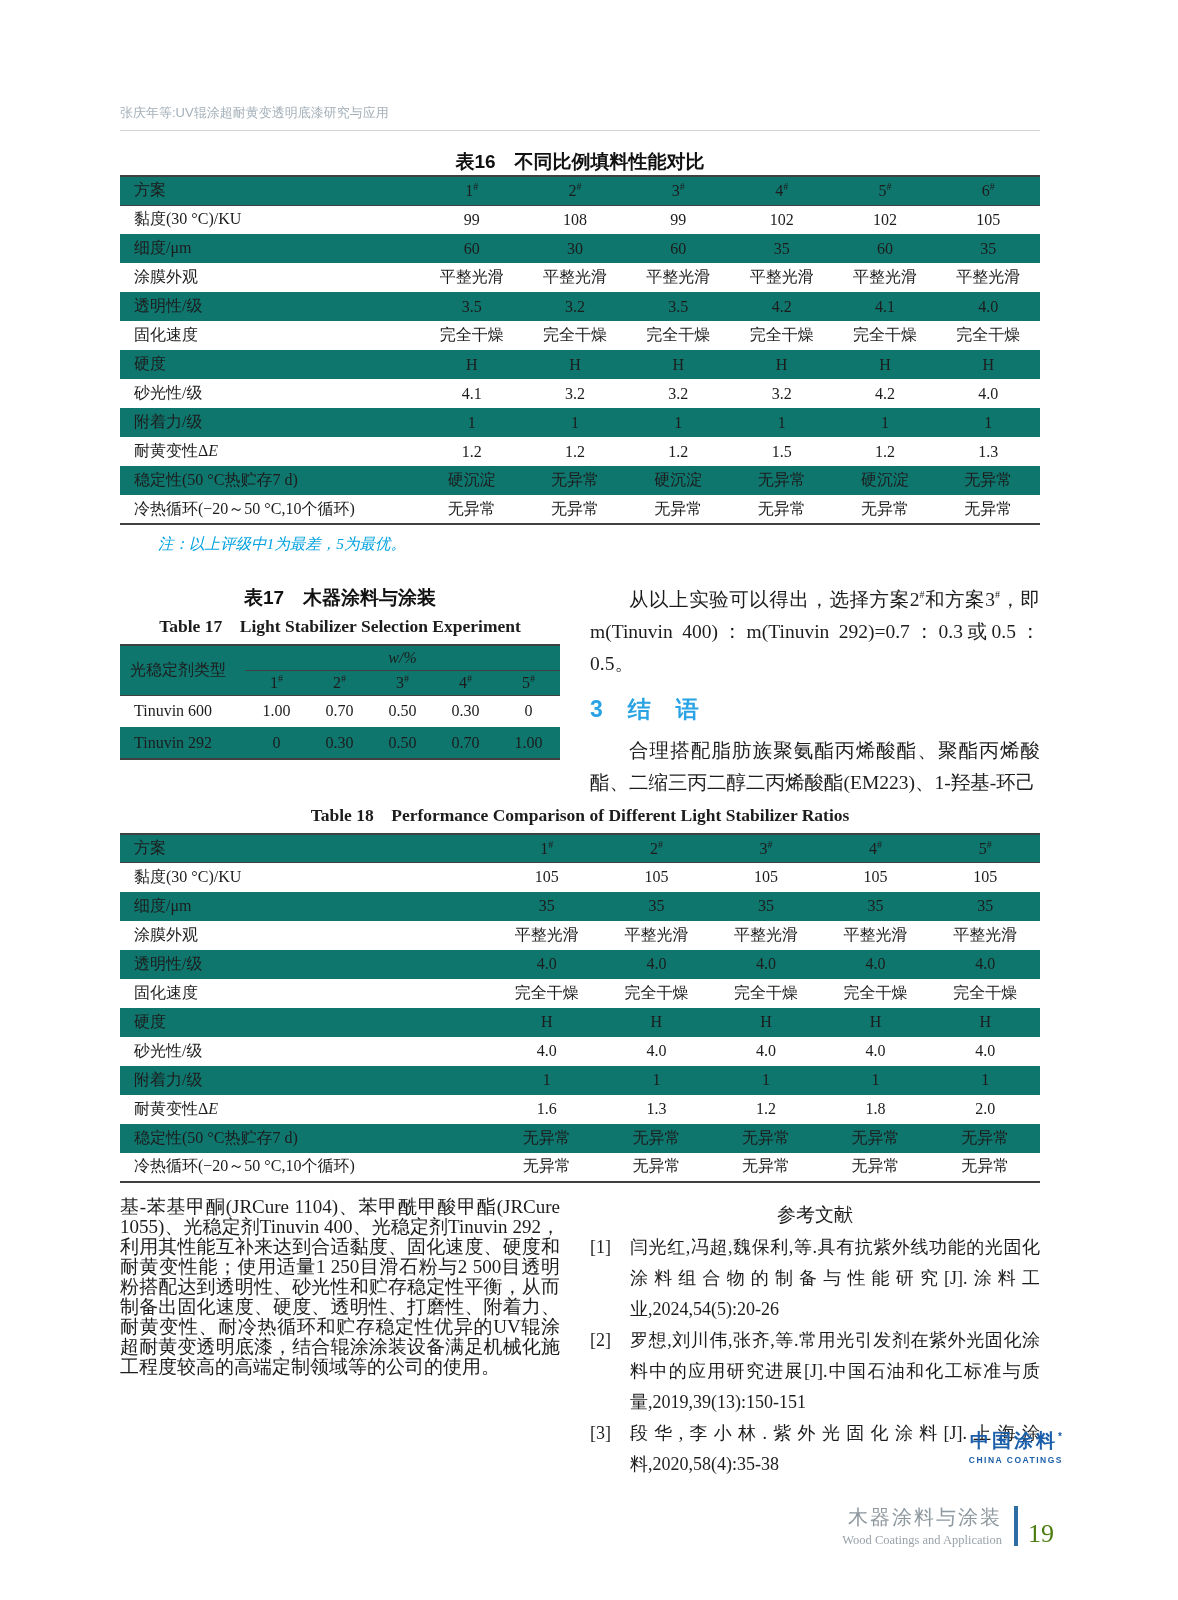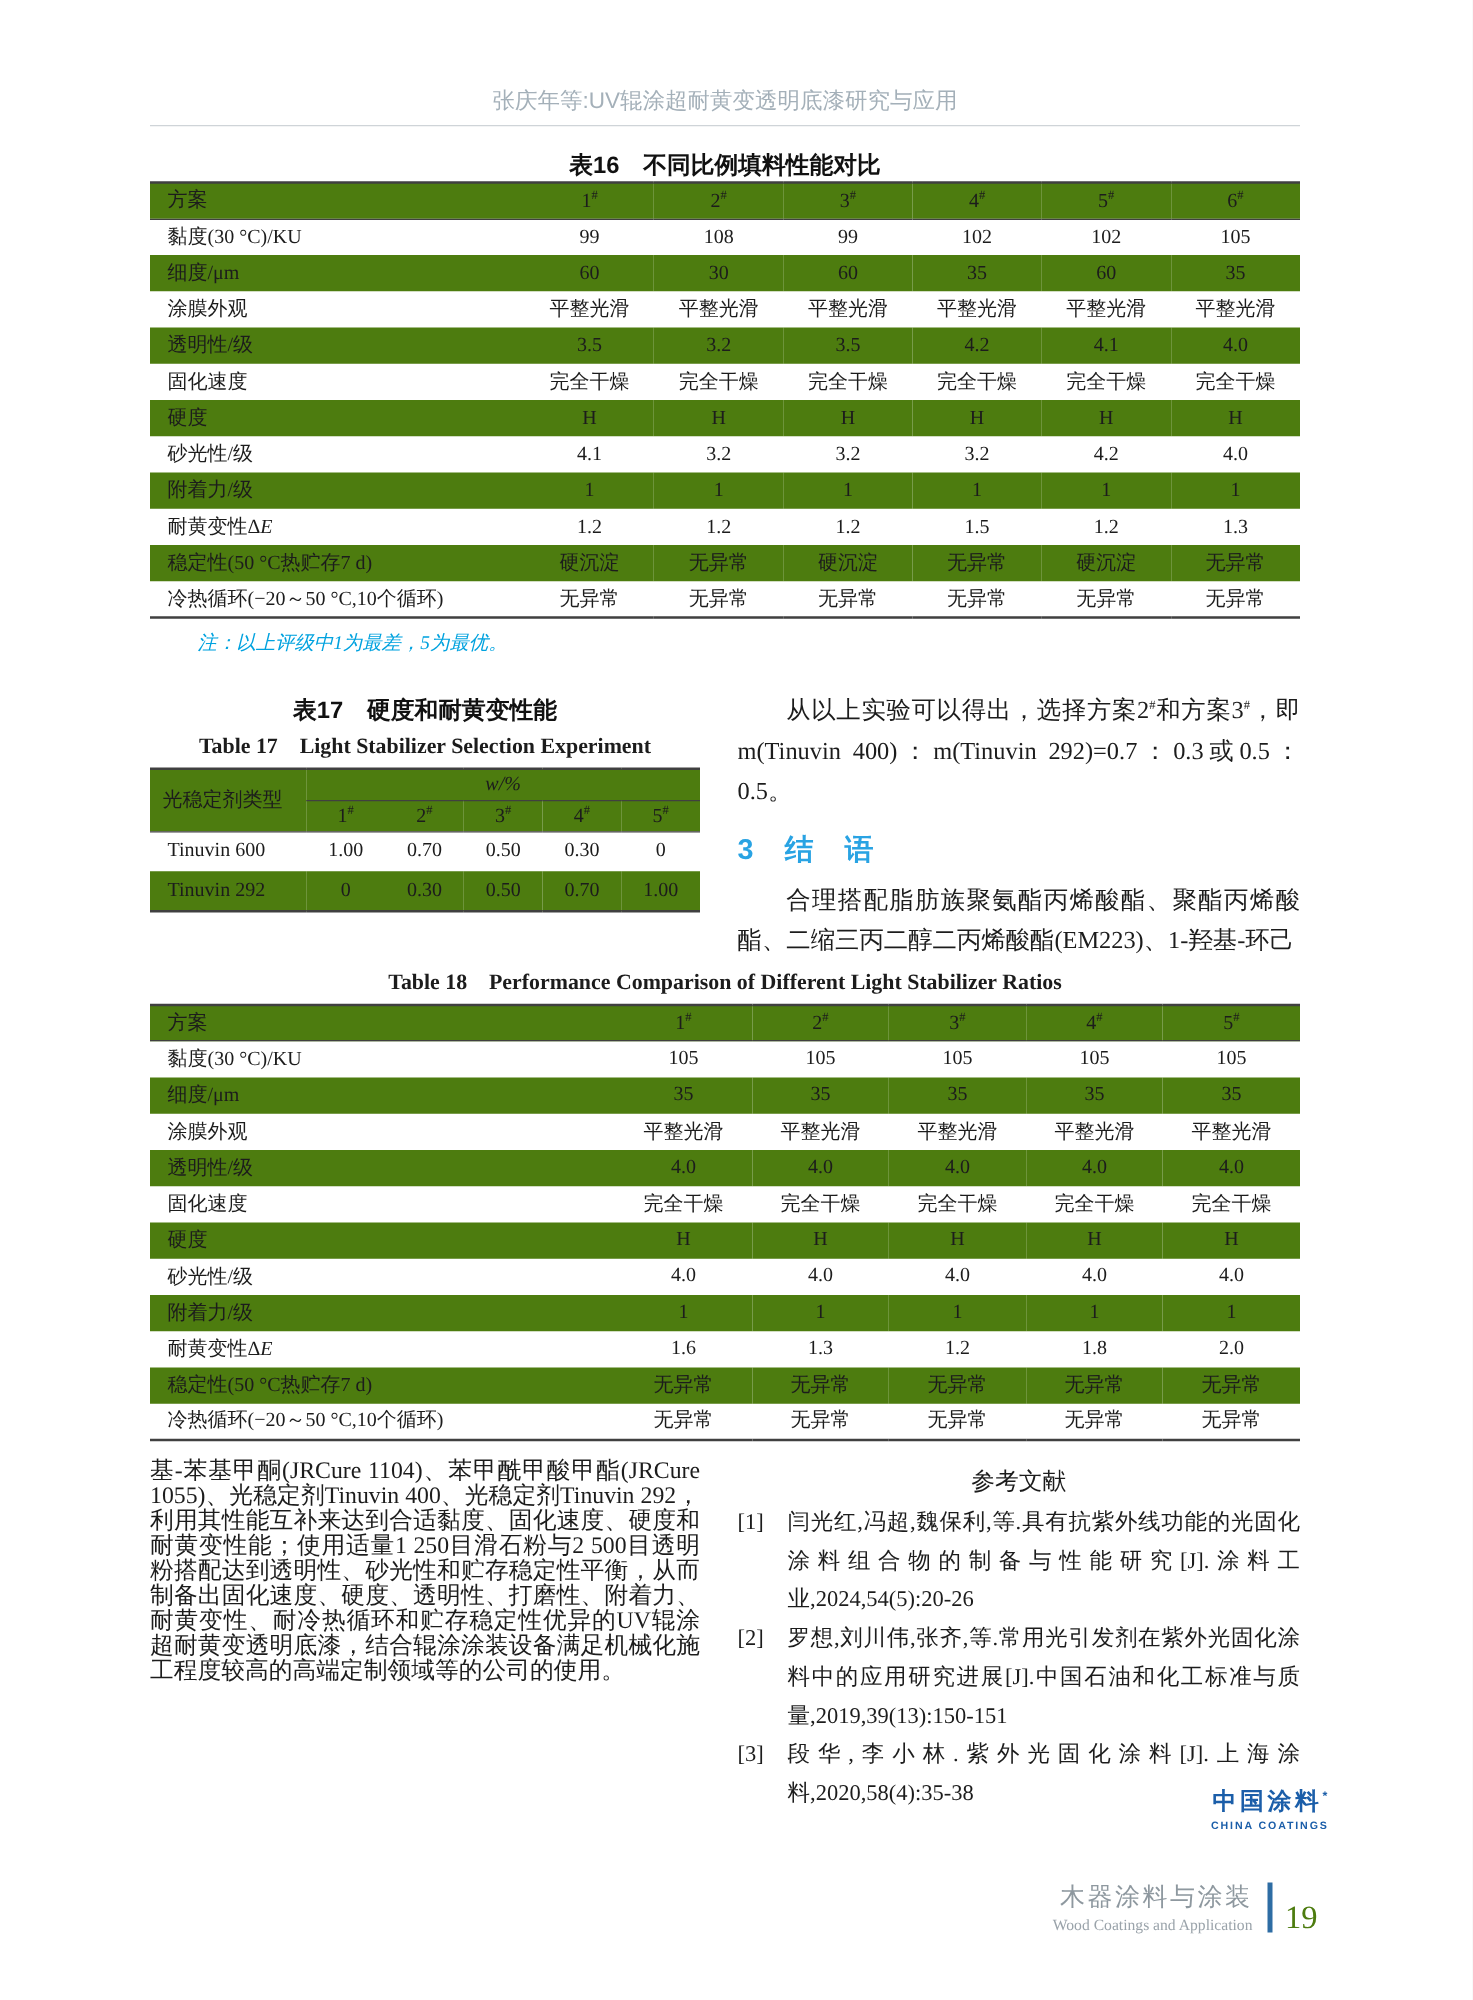--- a/index.html
+++ b/index.html
@@ -5,36 +5,36 @@
   * { margin:0; padding:0; box-sizing:border-box; }
   body { background:#e8e8e8; }
   .page {
     position:relative; width:1178px; height:1600px; margin:0 auto;
     background:#ffffff; overflow:hidden;
     font-family:"Liberation Serif","DejaVu Serif",serif; color:#1c1c1c;
   }
   .content { position:absolute; left:120px; top:0; width:920px; }
 
   .running-head {
-    padding-top:68px; padding-bottom:8px; text-align:center;
+    padding-top:104px; padding-bottom:8px; text-align:left;
     font-family:"Liberation Sans","DejaVu Sans",sans-serif;
-    font-size:18px; color:#a4b0b9; border-bottom:1px solid #cfd4d8;
+    font-size:13px; color:#a4b0b9; border-bottom:1px solid #cfd4d8;
   }
 
   .tbl-title-cn {
     margin-top:18px; text-align:center; font-size:19px; font-weight:bold;
     font-family:"Liberation Sans","DejaVu Sans",sans-serif; color:#111;
   }
   .tbl-title-en { margin-top:3px; margin-bottom:6px; text-align:center; font-size:17.5px; font-weight:bold; }
 
   table.t { width:100%; border-collapse:collapse; border-top:2px solid #404040; border-bottom:2px solid #404040; }
   .t td { height:29px; font-size:16px; padding:0; }
   .t td.lbl { text-align:left; padding-left:14px; }
   .t td.val { text-align:center; }
-  .blue-row { background:#4d7c0f; }
+  .blue-row { background:#0f766e; }
   .t16 tr.hdr td, .t18 tr.hdr td { border-bottom:1px solid #404040; }
   .t16 td.lbl { width:300px; }
   .t18 td.lbl { width:372px; }
   sup { font-size:10px; }
   .t i { font-style:italic; }
 
   .note {
     margin:9px 0 0 38px; color:#00a2df; font-size:15.5px; font-style:italic;
   }
 
@@ -199,21 +199,21 @@
               <td class="val">无异常</td>
               <td class="val">无异常</td>
             </tr>
           </tbody>
         </table>
       <div class="note">注：以上评级中1为最差，5为最优。</div>
     </div>
 
     <div class="twocol">
       <div class="col-left">
-        <div class="tbl-title-cn">表17　硬度和耐黄变性能</div>
+        <div class="tbl-title-cn">表17　木器涂料与涂装</div>
         <div class="tbl-title-en">Table 17　Light Stabilizer Selection Experiment</div>
         <table class="t t17">
           <tbody>
               <tr class="blue-row">
             <td class="corner" rowspan="2">光稳定剂类型</td>
             <td class="wcell" colspan="5">w/%</td>
           </tr>
           <tr class="blue-row hdr2">
             <td class="val">1<sup>#</sup></td>
             <td class="val">2<sup>#</sup></td>

